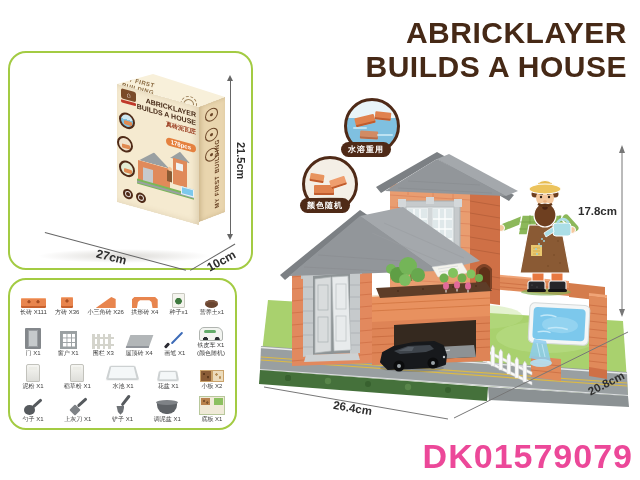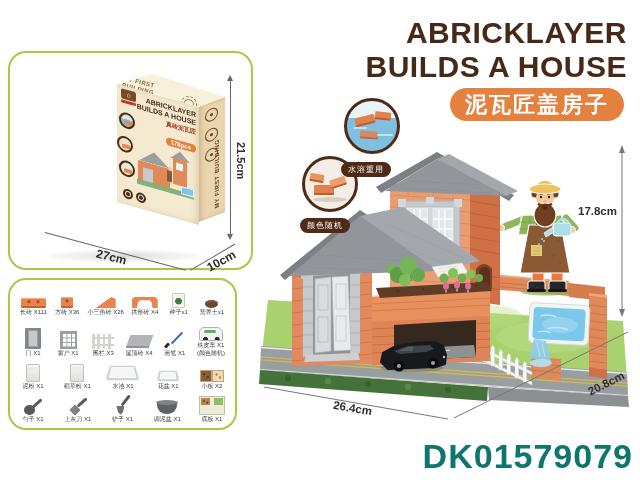--- a/index.html
+++ b/index.html
@@ -156,36 +156,35 @@
   .bub-brick{position:absolute;background:#e0824e;border-radius:1px;box-shadow:inset 0 -2px 0 #c05c2e;}
   .b1 .k1{left:8px;top:15px;width:20px;height:9px;transform:rotate(-14deg);}
   .b1 .k2{left:28px;top:11px;width:16px;height:8px;transform:rotate(6deg);}
   .b1 .k3{left:13px;top:30px;width:18px;height:8px;transform:rotate(3deg);opacity:.85;}
   .b1 .rip{position:absolute;background:#cdeaf6;height:2px;border-radius:2px;opacity:.8;}
   .b1 .r1{left:6px;top:26px;width:14px;} .b1 .r2{left:30px;top:33px;width:16px;}
   .b2 .k1{left:9px;top:26px;width:20px;height:10px;}
   .b2 .k2{left:25px;top:19px;width:16px;height:9px;transform:rotate(-18deg);background:#ef9e6e;}
   .b2 .k3{left:5px;top:15px;width:14px;height:8px;transform:rotate(10deg);background:#e8945e;}
   .b2 .sh{position:absolute;left:8px;top:38px;width:34px;height:5px;background:#cfc6b4;border-radius:50%;opacity:.8;}
-  .blabel{position:absolute;background:#4f2a17;color:#fff;font-size:8px;font-weight:400;
-          padding:2px 7px;border-radius:8px;letter-spacing:1px;white-space:nowrap;z-index:5;margin-top:20px;}
+  .blabel{position:absolute;background:#4f2a17;color:#fff;font-size:8px;font-weight:700;
+          padding:2px 7px;border-radius:8px;letter-spacing:1px;white-space:nowrap;z-index:5;}
   .bl1{left:341px;top:142px;} .bl2{left:300px;top:198px;}
 
-  .code{position:absolute;right:7px;top:437px;font-size:34px;font-weight:700;color:#0f766e;letter-spacing:1px;}
+  .code{position:absolute;right:7px;top:437px;font-size:34px;font-weight:700;color:#ec4899;letter-spacing:1px;}
 </style>
 </head>
 <body>
 
 <div class="canvas">
 
   <div class="hdr-title">
     <div>ABRICKLAYER</div>
     <div>BUILDS A HOUSE</div>
   </div>
-  <div class="cn-pill">泥瓦匠盖房子</div>
 
   <div class="panel p1">
     <div class="box-shadow"></div>
 
     <div class="box-top">
       <div class="box-top-text">MY FIRST BUILDING</div>
       <span class="stamp"></span>
     </div>
 
     <div class="box-front">

